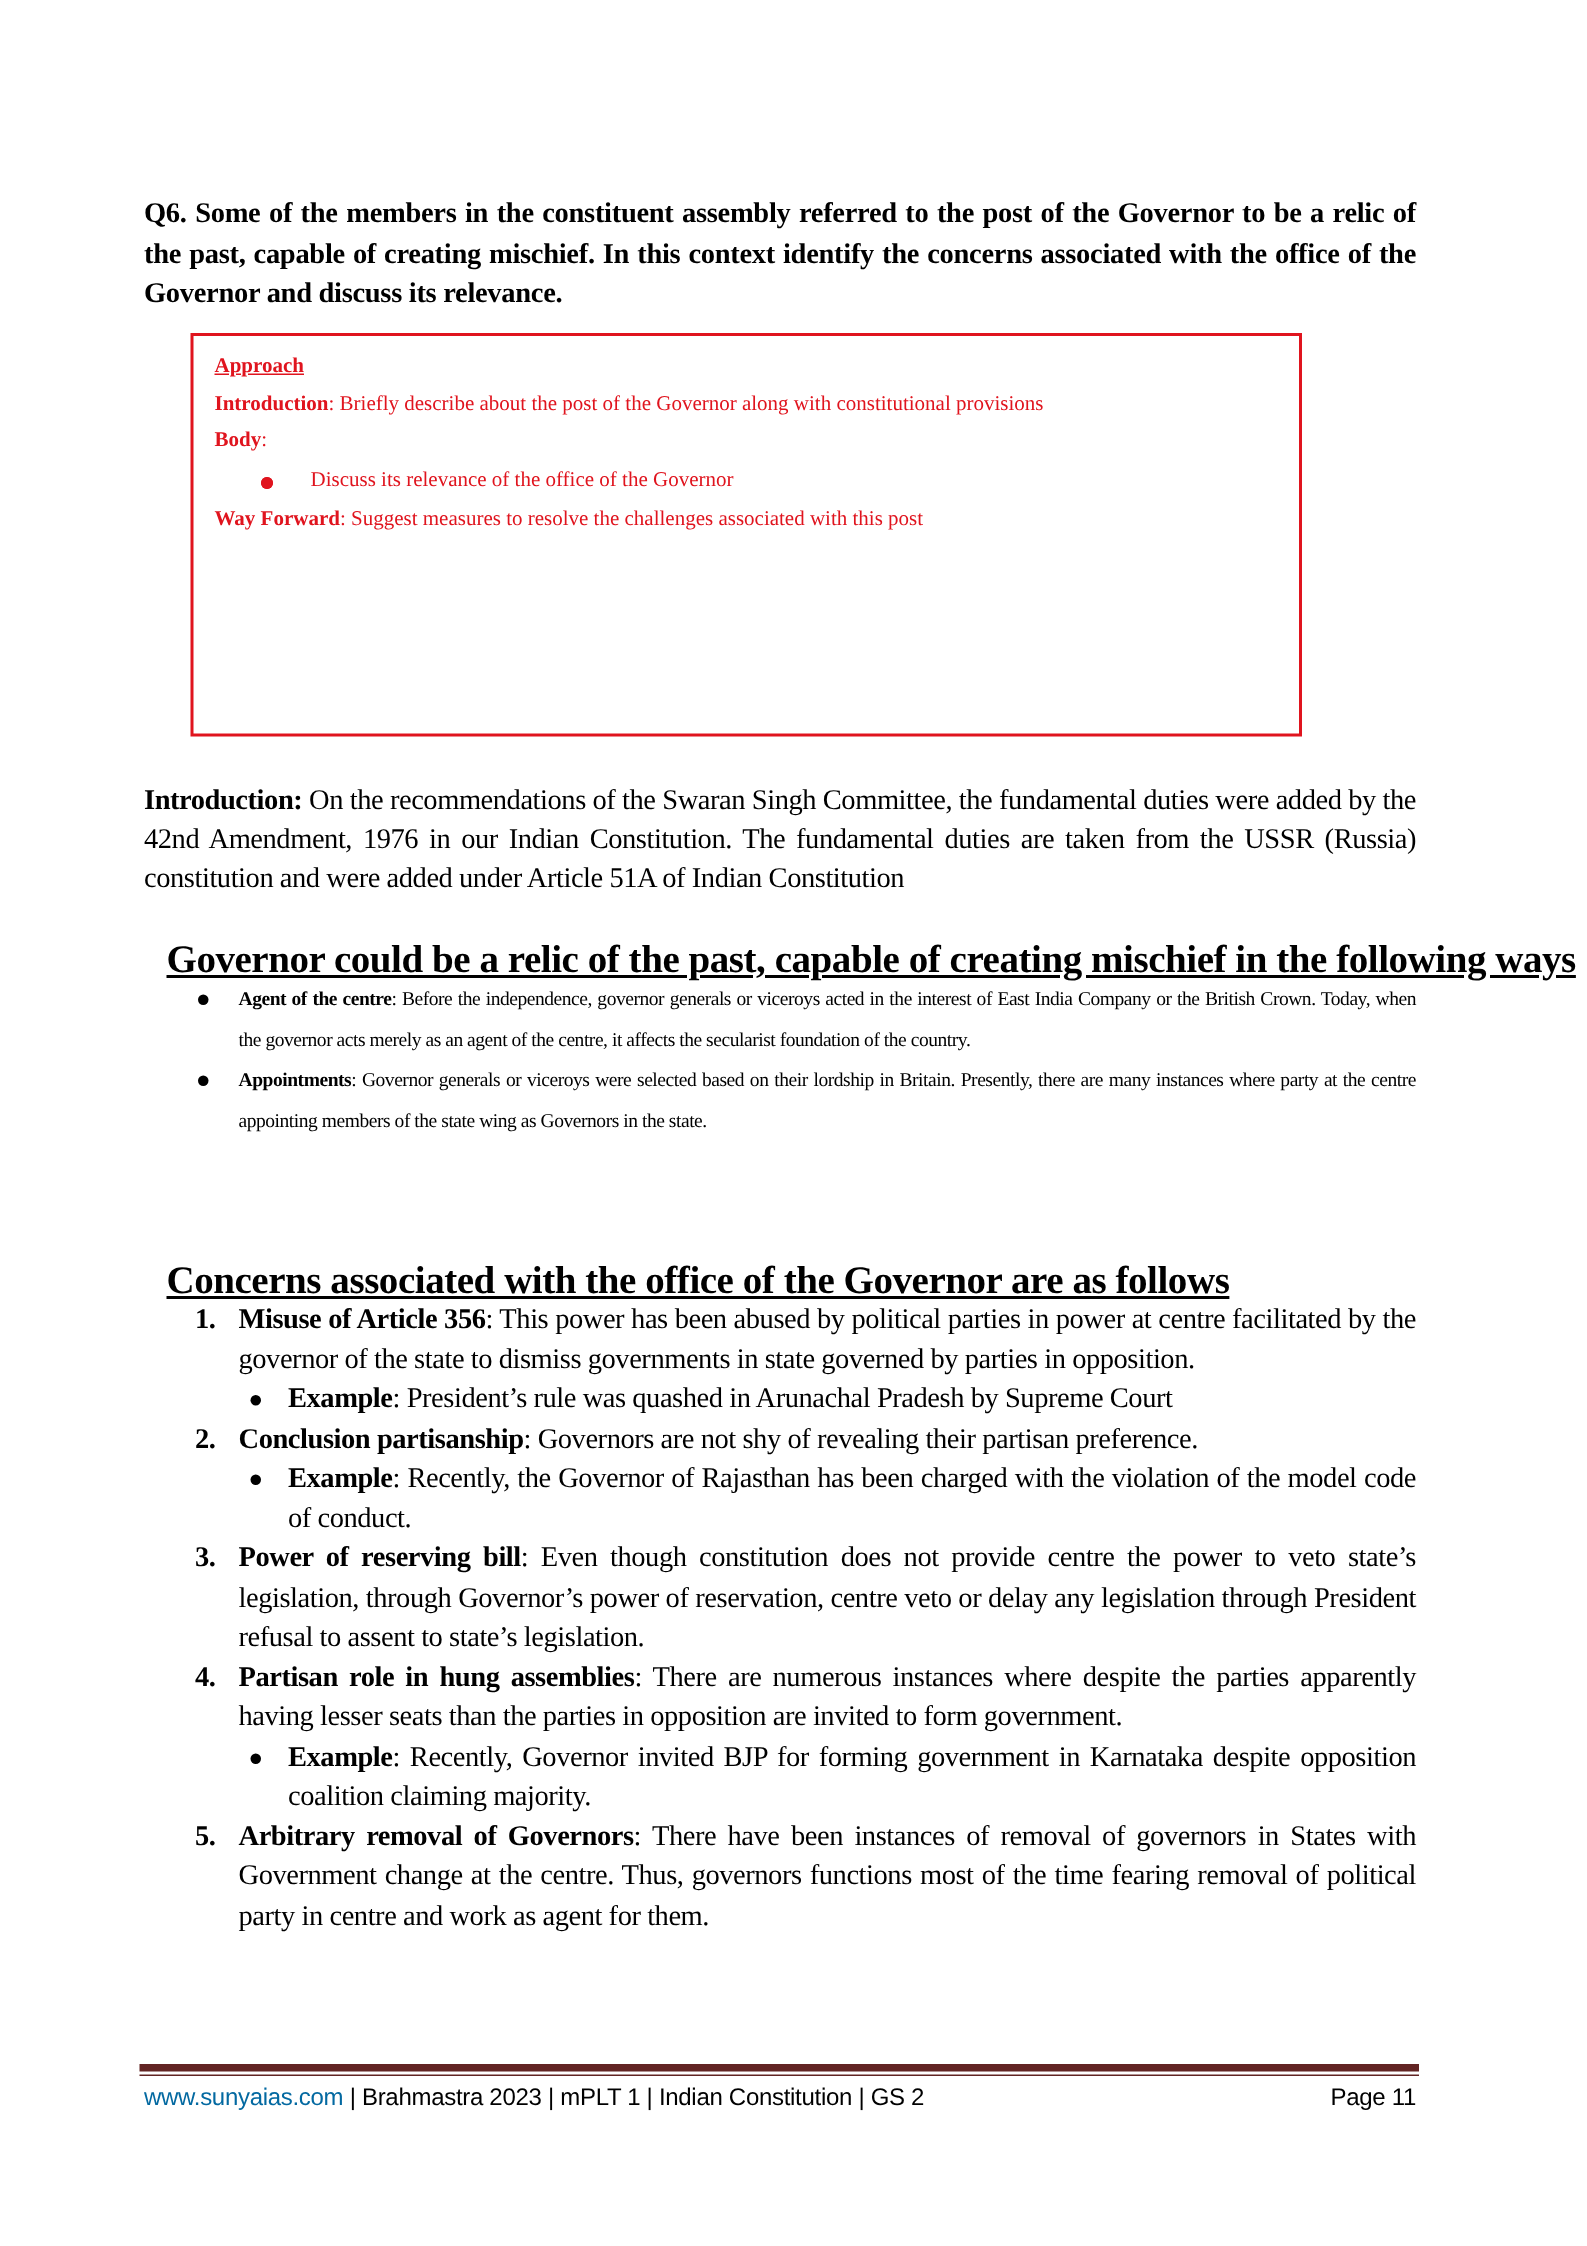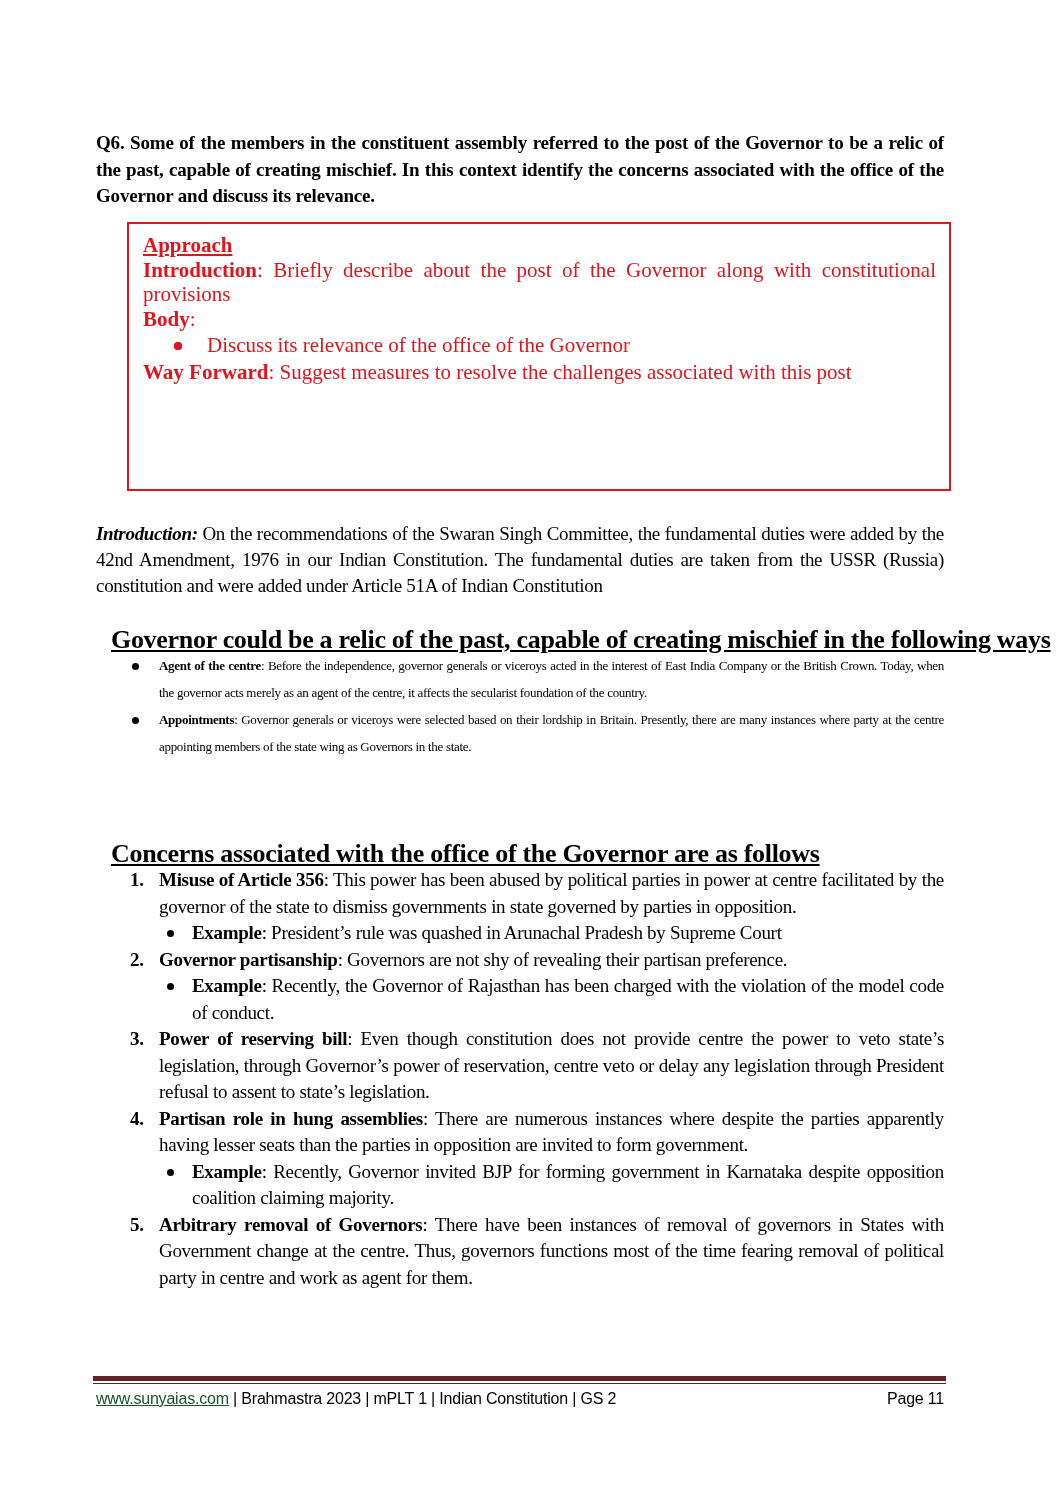--- a/index.html
+++ b/index.html
@@ -4,34 +4,34 @@
 <style>
   html, body { margin: 0; padding: 0; background: #ffffff; }
   body { width: 1058px; height: 1497px; position: relative; overflow: hidden;
          font-family: "Liberation Serif", "DejaVu Serif", serif; color: #000; }
   .page { position: absolute; left: 0; top: 0; width: 1058px; height: 1497px; }
 
   .question { position: absolute; left: 96px; top: 130px; width: 848px;
               font-weight: bold; font-size: 19px; line-height: 26.5px;
               text-align: justify; letter-spacing: -0.2px; }
 
-  .approach { position: absolute; left: 127px; top: 222px; width: 824px; height: 269px;
+  .approach { position: absolute; left: 127px; top: 222px; width: 741px; height: 269px;
               border: 2px solid #e0141e; box-sizing: border-box; padding: 9px 13px 0 14px;
-              color: #e0141e; font-size: 21px; line-height: 24.5px; }
+              color: #e0141e; font-size: 14px; line-height: 24.5px; }
   .approach .title { font-weight: bold; text-decoration: underline; }
   .approach .row { text-align: justify; }
   .approach b { font-weight: bold; }
   .approach ul { list-style: none; margin: 0; padding: 0; }
   .approach li { position: relative; padding-left: 64px; text-align: justify; margin-bottom: 2px; }
   .approach li .dot { position: absolute; left: 31px; top: 9px; width: 8px; height: 8px;
                       border-radius: 50%; background: #e0141e; }
 
   .intro { position: absolute; left: 96px; top: 521px; width: 848px; font-size: 19px;
            line-height: 26px; text-align: justify; letter-spacing: -0.3px; }
-  .intro b { font-weight: bold; font-style: italic; }
+  .intro b { font-weight: bold; }
 
   .section-head { position: absolute; left: 96px; font-weight: bold; font-size: 26px;
                   text-decoration: underline; letter-spacing: -0.3px; line-height: 26px; margin-left: 15px; }
 
   .bullets { position: absolute; left: 96px; width: 848px; margin: 0; padding: 0; list-style: none;
              font-size: 13px; line-height: 26.5px; letter-spacing: -0.3px; }
   .bullets li { position: relative; padding-left: 63px; text-align: justify; margin-bottom: 1px; }
   .bullets li .dot { position: absolute; left: 36px; top: 10px; width: 7px; height: 7px;
                      border-radius: 50%; background: #000; }
   .bullets b { font-weight: bold; }
@@ -44,21 +44,21 @@
   .numbered .sub { list-style: none; margin: 0; padding: 0; }
   .numbered .sub li { position: relative; padding-left: 33px; text-align: justify; }
   .numbered .sub li .dot { position: absolute; left: 8px; top: 10px; width: 7px; height: 7px;
                            border-radius: 50%; background: #000; }
 
   .footer-rule-thick { position: absolute; left: 93px; top: 1376px; width: 853px; height: 5px; background: #622423; }
   .footer-rule-thin  { position: absolute; left: 93px; top: 1383px; width: 853px; height: 1px; background: #622423; }
   .footer { position: absolute; left: 96px; top: 1388px; width: 848px; height: 22px;
             font-family: "Liberation Sans", "DejaVu Sans", sans-serif; font-size: 16px; line-height: 22px;
             letter-spacing: -0.2px; }
-  .footer a { color: #14532d; text-decoration: underline; }
+  .footer a { color: #0369a1; }
   .footer .page-num { position: absolute; right: 0; top: 0; }
 </style>
 </head>
 <body>
 
 <div class="page">
 
   <div class="question">
     <span>Q6.</span>
     <span>Some of the members in the constituent assembly referred to the post of the Governor to be a relic of the past, capable of creating mischief. In this context identify the concerns associated with the office of the Governor and discuss its relevance.</span>
@@ -101,21 +101,21 @@
   <ol class="numbered" style="top:867px;">
     <li>
       <span class="num">1.</span>
       <b>Misuse of Article 356</b><span>: This power has been abused by political parties in power at centre facilitated by the governor of the state to dismiss governments in state governed by parties in opposition.</span>
       <ul class="sub">
         <li><span class="dot"></span><b>Example</b><span>: President’s rule was quashed in Arunachal Pradesh by Supreme Court</span></li>
       </ul>
     </li>
     <li>
       <span class="num">2.</span>
-      <b>Governor partisanship</b><span>: Governors are not shy of revealing their partisan preference.</span>
+      <b>Conclusion partisanship</b><span>: Governors are not shy of revealing their partisan preference.</span>
       <ul class="sub">
         <li><span class="dot"></span><b>Example</b><span>: Recently, the Governor of Rajasthan has been charged with the violation of the model code of conduct.</span></li>
       </ul>
     </li>
     <li>
       <span class="num">3.</span>
       <b>Power of reserving bill</b><span>: Even though constitution does not provide centre the power to veto state’s legislation, through Governor’s power of reservation, centre veto or delay any legislation through President refusal to assent to state’s legislation.</span>
     </li>
     <li>
       <span class="num">4.</span>

